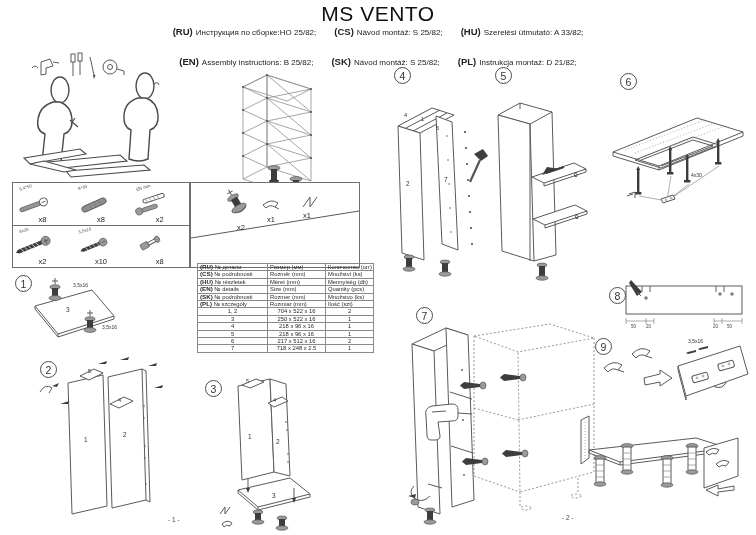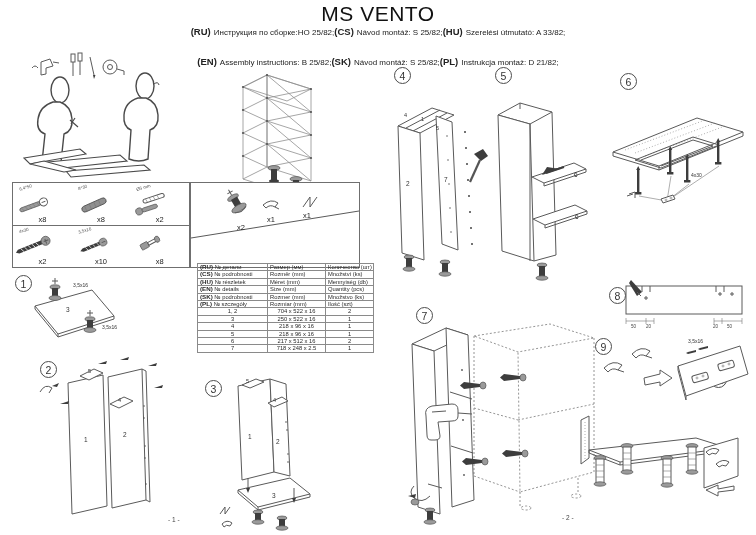--- a/index.html
+++ b/index.html
@@ -1,19 +1,19 @@
 <!DOCTYPE html>
 <html><head>
 <meta charset="utf-8">
 <style>
   html,body{margin:0;padding:0;background:#e8e8e8}
   .page{position:relative;width:756px;height:535px;background:#ffffff;font-family:"Liberation Sans",sans-serif;color:#1c1c1c;overflow:hidden}
   .abs{position:absolute}
   .title{top:2px;left:0;width:100%;text-align:center;font-size:21px;font-weight:normal;letter-spacing:.5px;color:#111}
-  .langrow{left:0;width:100%;display:flex;justify-content:center;font-size:8px;color:#222;white-space:nowrap}
+  .langrow{left:0;width:100%;display:flex;justify-content:center;gap:18px;font-size:8px;color:#222;white-space:nowrap}
   .langrow .ent b{font-size:9.5px;margin-right:3px}
   .stepnum{width:17px;height:17px;border:1.3px solid #4c4c4c;border-radius:50%;text-align:center;line-height:16px;font-size:10.5px;color:#333;background:#fff;box-sizing:border-box}
   .box{border:1px solid #6f6f6f;box-sizing:border-box;background:#fff}
   .hwrow{display:flex}
   .hwcell{position:relative;flex:1;height:100%;text-align:center}
   .hwcell .qty{position:absolute;bottom:1px;left:0;width:100%;font-size:7.5px;color:#222}
   .hwcell .dim{position:absolute;top:2px;left:6px;font-size:4.5px;color:#555;transform:rotate(-16deg);white-space:nowrap}
   .parts{border-collapse:collapse;width:176px;table-layout:fixed}
   .parts td{border:0.7px solid #8a8a8a;font-size:5.8px;line-height:6.2px;height:6.4px;padding:0 2px;color:#2a2a2a;white-space:nowrap;overflow:hidden}
   .parts td.c2,.parts td.c3{text-align:left}

